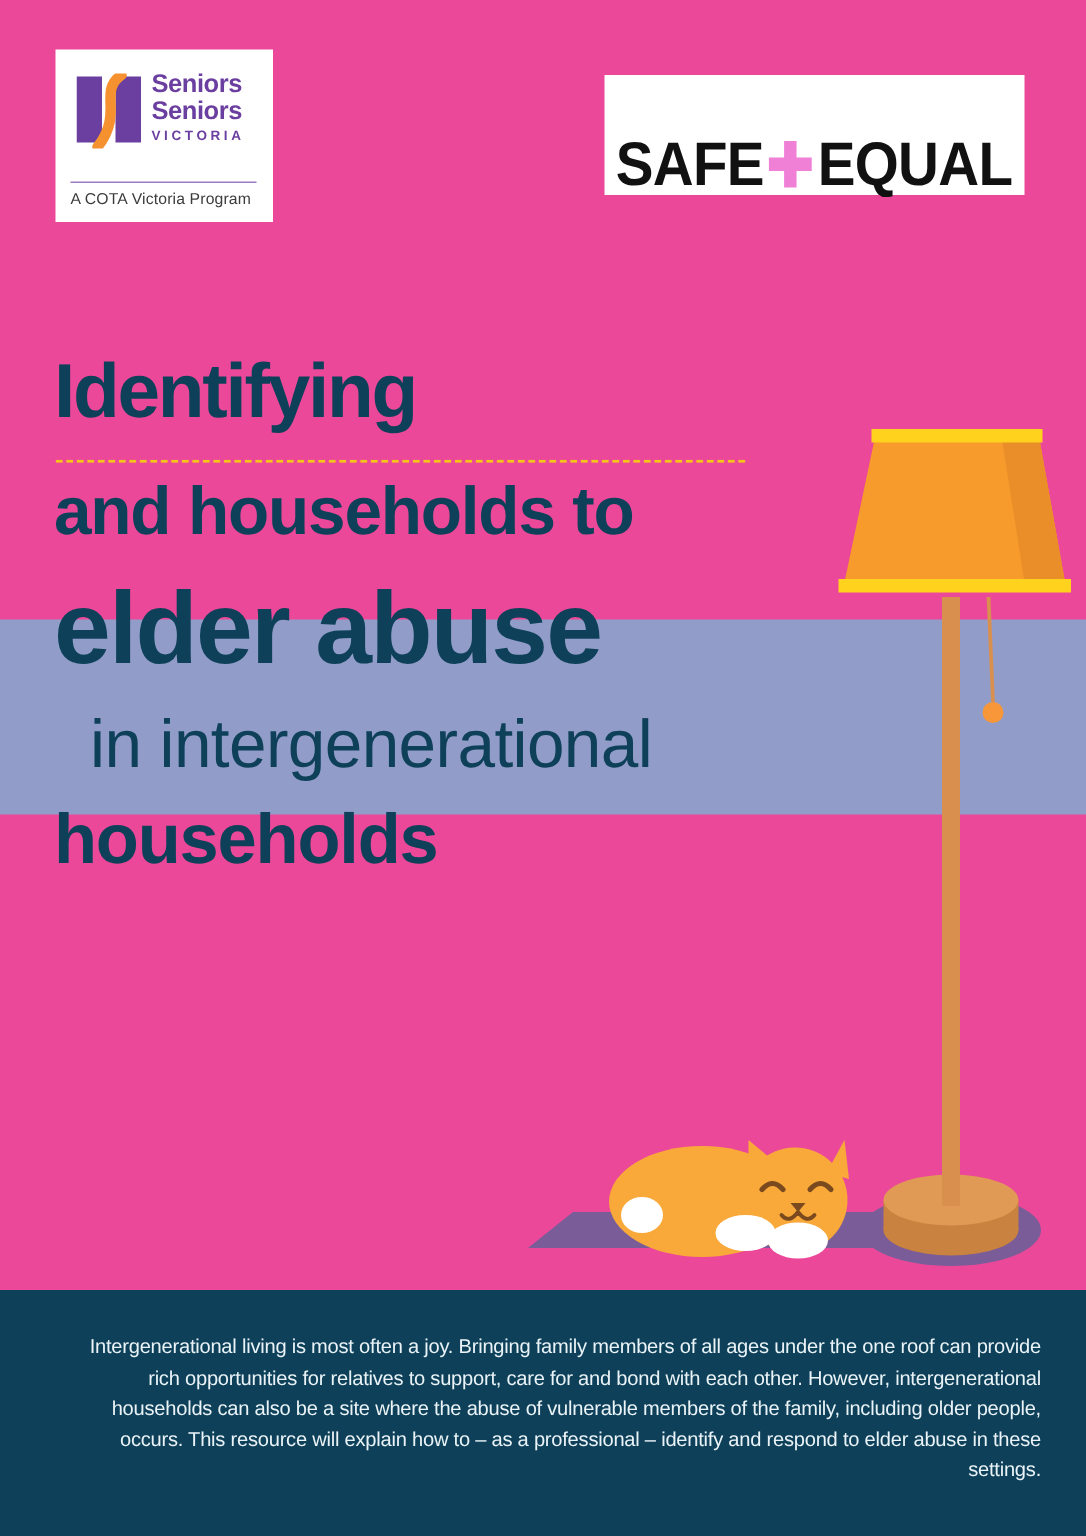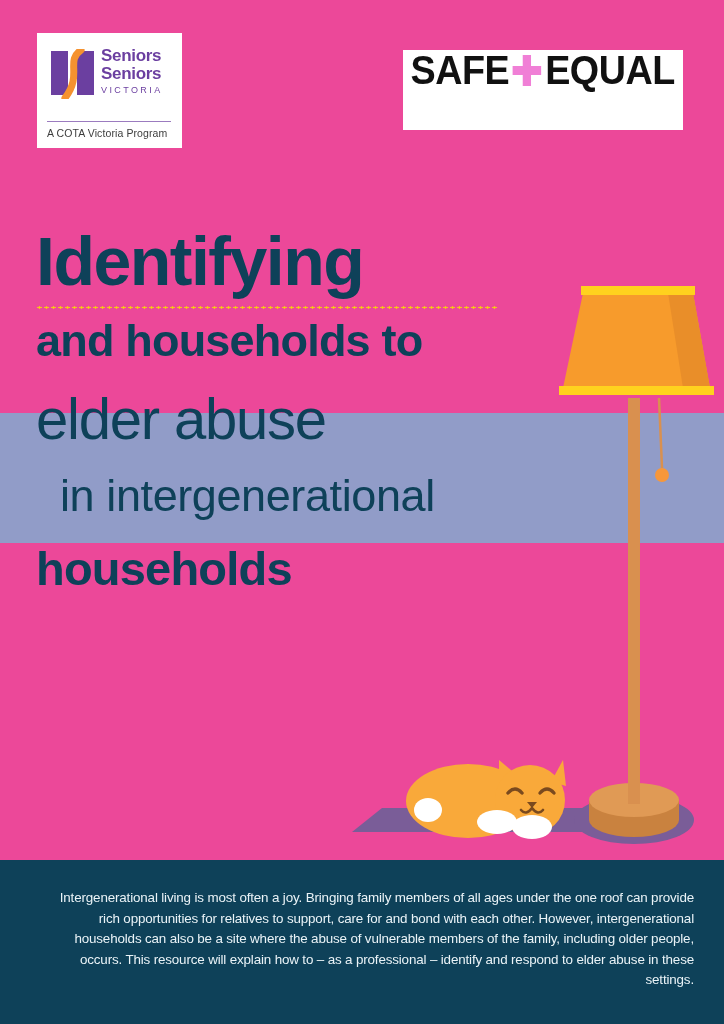--- a/index.html
+++ b/index.html
@@ -64,21 +64,21 @@
   }
   .srv-seniors, .srv-rights {
     font-weight: bold;
     font-size: 17px;
     line-height: 17px;
     color: #6B3FA0;
     letter-spacing: -0.3px;
   }
   .srv-rights { margin-top: 1px; }
   .srv-victoria {
-    font-weight: normal;
+    font-weight: bold;
     font-size: 9px;
     line-height: 11px;
     color: #6B3FA0;
     letter-spacing: 2.4px;
     margin-top: 3px;
   }
   .srv-rule {
     position: absolute;
     left: 10px;
     top: 88px;
@@ -97,21 +97,21 @@
   }
 
   .logo-safe {
     position: absolute;
     left: 403px;
     top: 50px;
     width: 280px;
     height: 80px;
     background: #ffffff;
     display: flex;
-    align-items: flex-start;
+    align-items: flex-end;
     justify-content: center;
   }
   .safe-text {
     font-family: "Liberation Sans", sans-serif;
     font-weight: bold;
     font-size: 41px;
     line-height: 41px;
     letter-spacing: -0.5px;
     color: #111111;
     display: flex;
@@ -130,21 +130,21 @@
     position: absolute;
     background: #F07FD6;
   }
   .safe-plus::before { left: 11px; top: 0;   width: 9px;  height: 31px; }
   .safe-plus::after  { left: 0;   top: 11px; width: 31px; height: 9px;  }
 
   
   .headline { position: absolute; left: 36px; top: 224px; width: 520px; }
   .h-line1 {
     font-weight: bold;
-    font-size: 68px;
+    font-size: 51px;
     line-height: 74px;
     letter-spacing: -1.5px;
     color: #0E4159;
   }
   .h-dots {
     width: 463px;
     height: 3px;
     margin: 8px 0 6px 0;
     background-image: radial-gradient(#F5C518 48%, rgba(0,0,0,0) 52%);
     background-size: 7px 3px;
@@ -152,37 +152,37 @@
   }
   .h-line2 {
     font-weight: bold;
     font-size: 45px;
     line-height: 52px;
     letter-spacing: -0.8px;
     color: #0E4159;
   }
   .h-line3 {
     margin-top: 18px;
-    font-weight: normal;
-    font-size: 58px;
+    font-weight: bold;
+    font-size: 68px;
     line-height: 68px;
     letter-spacing: -1.2px;
     color: #0E4159;
   }
   .h-line4 {
     margin-top: 17px;
     font-weight: normal;
     font-size: 45px;
     line-height: 52px;
     letter-spacing: -0.4px;
     color: #0E4159;
     margin-left: 24px;
   }
   .h-line5 {
-    margin-top: 20px;
+    margin-top: 10px;
     font-weight: bold;
     font-size: 47px;
     line-height: 54px;
     letter-spacing: -0.8px;
     color: #0E4159;
   }
 
   
   .illus {
     position: absolute;

